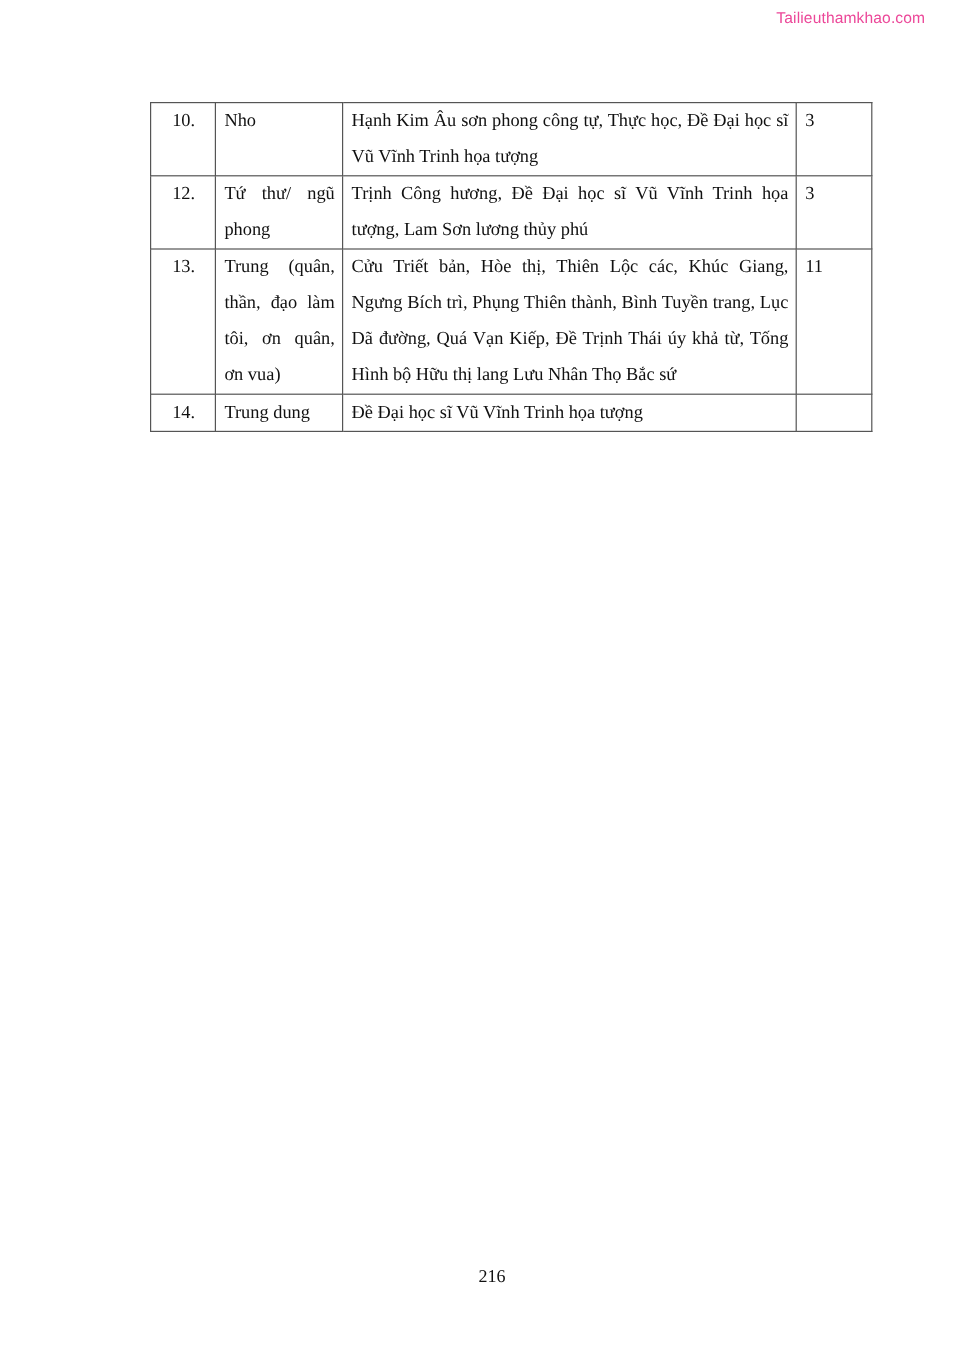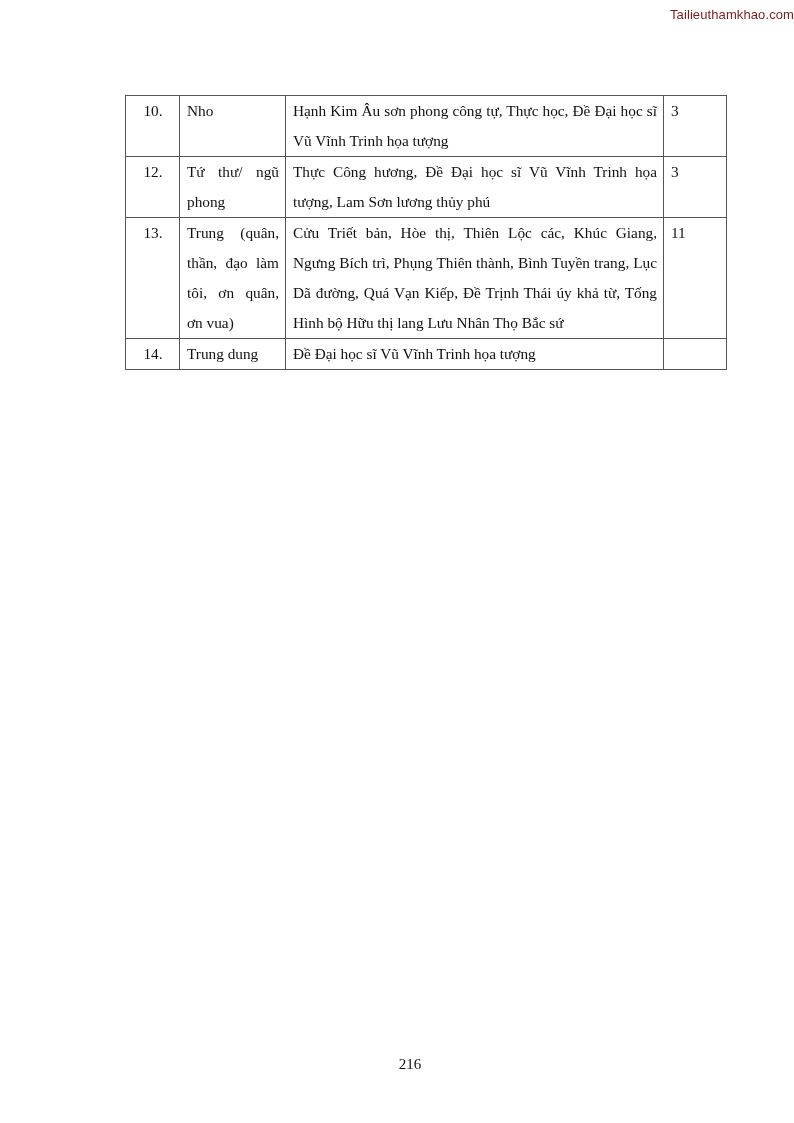--- a/index.html
+++ b/index.html
@@ -1,26 +1,26 @@
 <!DOCTYPE html>
 <html><head>
 <meta charset="utf-8">
 <style>
   html, body { margin: 0; padding: 0; }
   body {
     width: 794px; height: 1123px; background: #ffffff; position: relative;
     font-family: "Liberation Serif", "DejaVu Serif", serif; color: #111;
   }
   .watermark {
-    position: absolute; top: 7px; right: 0;
+    position: absolute; top: 7px; right: 23px;
     font-family: "Liberation Sans", "DejaVu Sans", sans-serif;
-    font-size: 13px; color: #7f1d1d; letter-spacing: 0.1px;
+    font-size: 13px; color: #ec4899; letter-spacing: 0.1px;
   }
   table.doc-table {
-    position: absolute; left: 125px; top: 95px;
+    position: absolute; left: 125px; top: 85px;
     width: 601px; border-collapse: collapse; table-layout: fixed;
     font-size: 15.3px; line-height: 30px;
   }
   table.doc-table td {
     border: 1px solid #555; vertical-align: top;
     padding: 0 6px 0 7px;
   }
   td.num { text-align: center; padding: 0 4px; }
   td.topic { text-align: justify; text-align-last: left; margin-top: 28px; }
   td.works { text-align: justify; text-align-last: left; }
@@ -45,21 +45,21 @@
   <tbody>
     <tr>
       <td class="num">10.</td>
       <td class="topic">Nho</td>
       <td class="works">Hạnh Kim Âu sơn phong công tự, Thực học, Đề Đại học sĩ Vũ Vĩnh Trinh họa tượng</td>
       <td class="count">3</td>
     </tr>
     <tr>
       <td class="num">12.</td>
       <td class="topic">Tứ thư/ ngũ phong</td>
-      <td class="works">Thực Công hương, Đề Đại học sĩ Vũ Vĩnh Trinh họa tượng, Lam Sơn lương thủy phú</td>
+      <td class="works">Trịnh Công hương, Đề Đại học sĩ Vũ Vĩnh Trinh họa tượng, Lam Sơn lương thủy phú</td>
       <td class="count">3</td>
     </tr>
     <tr>
       <td class="num">13.</td>
       <td class="topic">Trung (quân, thần, đạo làm tôi, ơn quân, ơn vua)</td>
       <td class="works">Cửu Triết bản, Hòe thị, Thiên Lộc các, Khúc Giang, Ngưng Bích trì, Phụng Thiên thành, Bình Tuyền trang, Lục Dã đường, Quá Vạn Kiếp, Đề Trịnh Thái úy khả từ, Tống Hình bộ Hữu thị lang Lưu Nhân Thọ Bắc sứ</td>
       <td class="count">11</td>
     </tr>
     <tr>
       <td class="num">14.</td>

